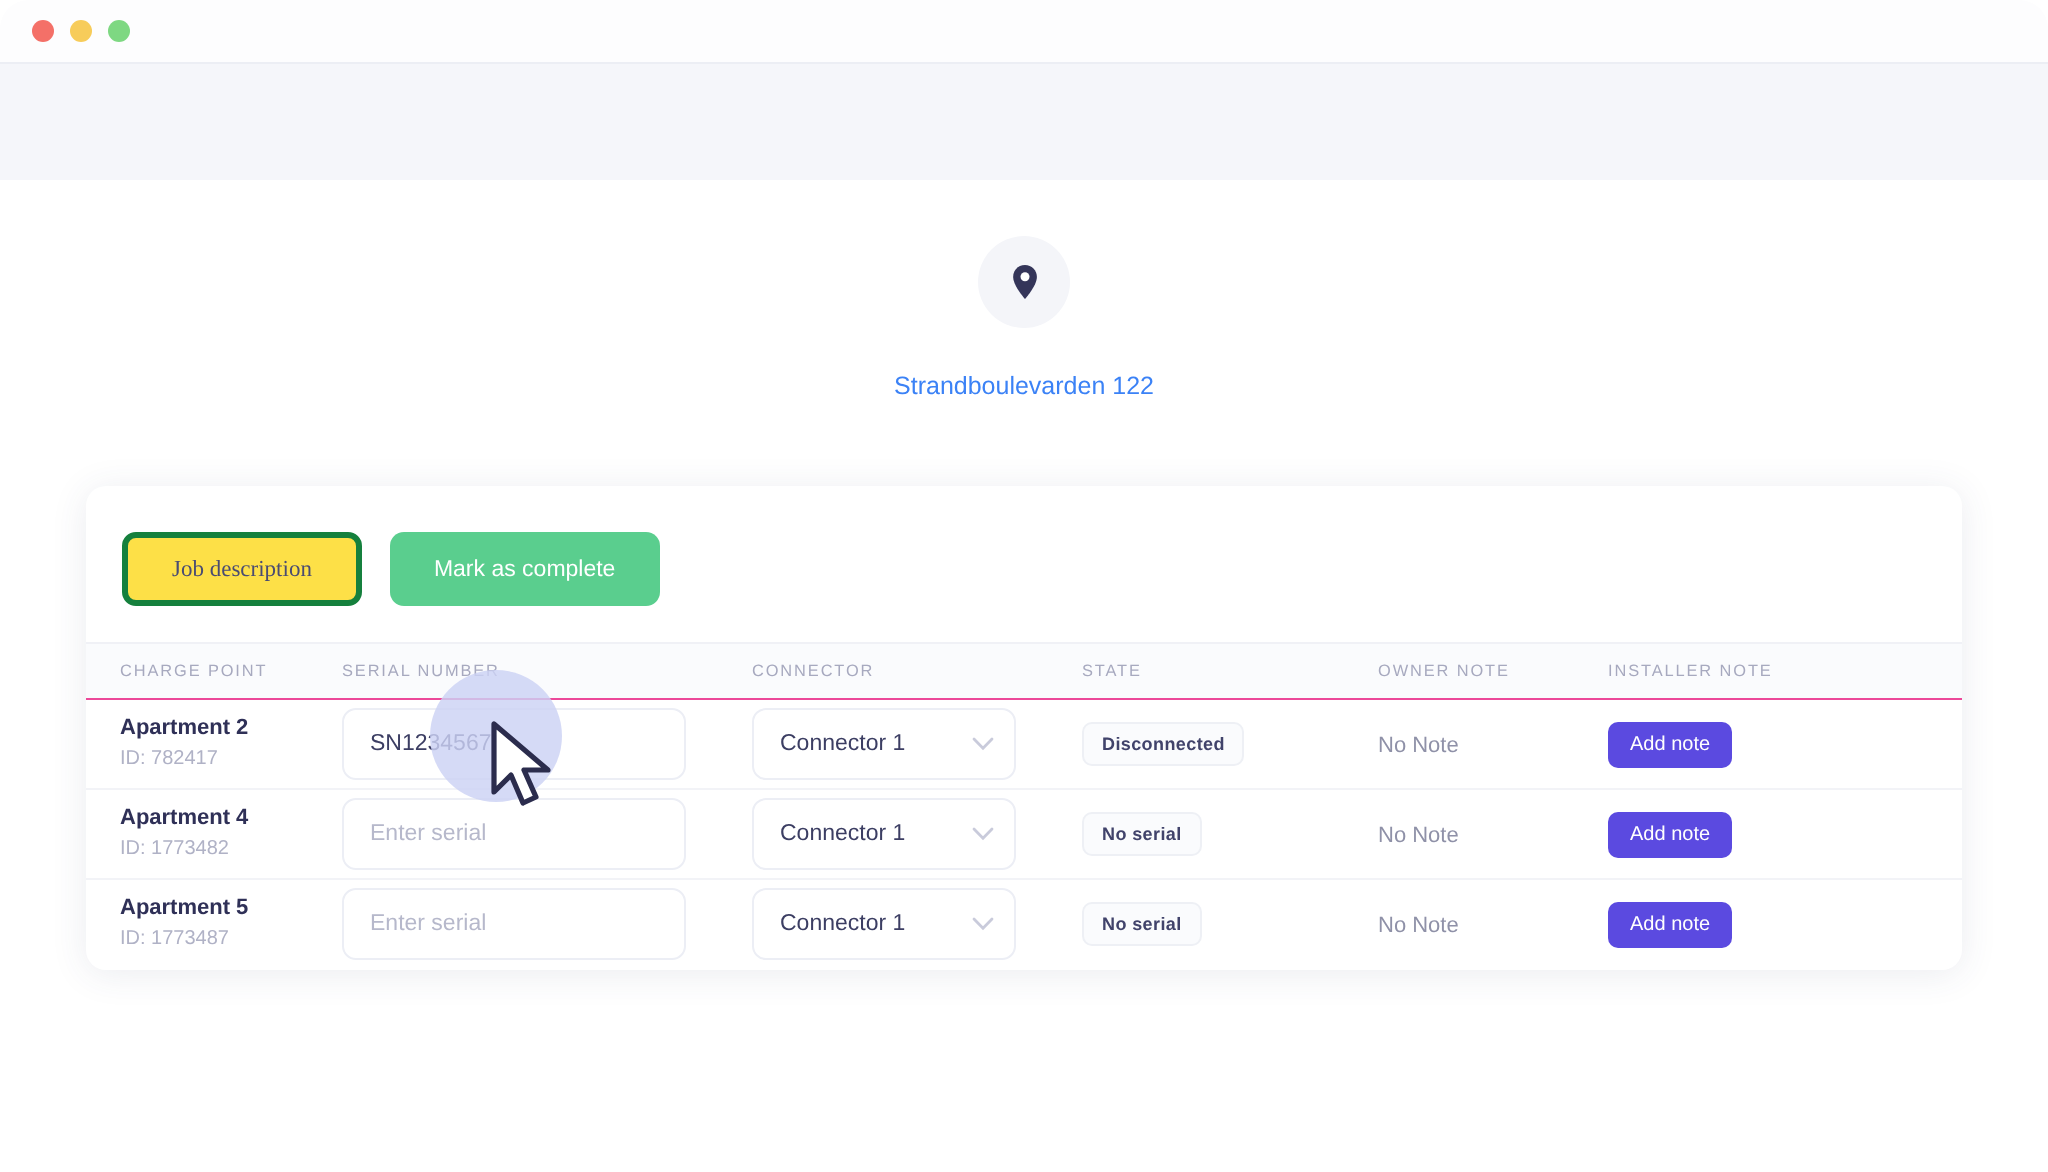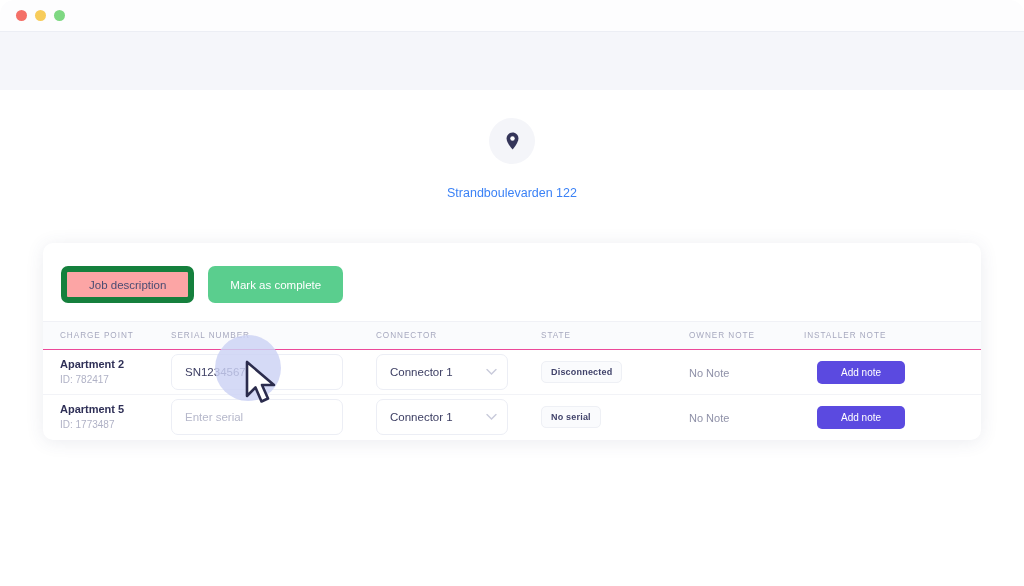--- a/index.html
+++ b/index.html
@@ -106,23 +106,24 @@
     border: none;
     border-radius: 7px;
     font-size: 11.5px;
     font-family: "Liberation Sans", sans-serif;
     cursor: pointer;
     height: 37px;
     padding: 0 22px;
     white-space: nowrap;
   }
   .btn-light {
-    background: #fca5a5;
-    border: 6px solid #15803d;
+    background: #fde047;
+    border: 3px solid #15803d;
     color: #4a4c72;
+    font-family: Liberation Serif, serif;
   }
   .btn-green {
     background: #5ace8e;
     color: #ffffff;
   }
 
   
   table { width: 100%; border-collapse: collapse; }
 
   thead th {
@@ -216,23 +217,22 @@
 
   .note-txt { font-size: 11px; color: #8f91a8; }
 
   .btn-note {
     background: #5b4ae0;
     color: #ffffff;
     border: none;
     border-radius: 5px;
     font-size: 10px;
     font-family: "Liberation Sans", sans-serif;
-    padding: 6px 24px;
+    padding: 6px 11px;
     cursor: pointer;
-    margin-left: 13px;
   }
 
   
   .click-halo {
     position: absolute;
     width: 66px; height: 66px;
     border-radius: 50%;
     background: #ccd2f4;
     opacity: 0.82;
     left: 215px; top: 335px;
@@ -301,36 +301,54 @@
                   <path d="M1 1 L5.5 5.6 L10 1" fill="none" stroke="#c9cbdb" stroke-width="1.4" stroke-linecap="round"></path>
                 </svg>
               </div>
             </td>
             <td class="c-state"><span class="badge">Disconnected</span></td>
             <td class="c-owner"><span class="note-txt">No Note</span></td>
             <td class="c-inst"><button class="btn-note">Add note</button></td>
           </tr>
           <tr>
             <td class="c-name">
-              <div class="cp-name">Apartment 5</div>
-              <div class="cp-id">ID: 1773487</div>
+              <div class="cp-name">Apartment 4</div>
+              <div class="cp-id">ID: 1773482</div>
             </td>
             <td class="c-serial"><input class="txt-input" type="text" value="" placeholder="Enter serial" style=""></td>
             <td class="c-conn">
               <div class="sel-wrap">
                 <div class="sel-box">Connector 1</div>
                 <svg class="chev" width="11" height="7" viewBox="0 0 11 7">
                   <path d="M1 1 L5.5 5.6 L10 1" fill="none" stroke="#c9cbdb" stroke-width="1.4" stroke-linecap="round"></path>
                 </svg>
               </div>
             </td>
             <td class="c-state"><span class="badge">No serial</span></td>
             <td class="c-owner"><span class="note-txt">No Note</span></td>
             <td class="c-inst"><button class="btn-note">Add note</button></td>
           </tr>
+          <tr>
+            <td class="c-name">
+              <div class="cp-name">Apartment 5</div>
+              <div class="cp-id">ID: 1773487</div>
+            </td>
+            <td class="c-serial"><input class="txt-input" type="text" value="" placeholder="Enter serial" style=""></td>
+            <td class="c-conn">
+              <div class="sel-wrap">
+                <div class="sel-box">Connector 1</div>
+                <svg class="chev" width="11" height="7" viewBox="0 0 11 7">
+                  <path d="M1 1 L5.5 5.6 L10 1" fill="none" stroke="#c9cbdb" stroke-width="1.4" stroke-linecap="round"></path>
+                </svg>
+              </div>
+            </td>
+            <td class="c-state"><span class="badge">No serial</span></td>
+            <td class="c-owner"><span class="note-txt">No Note</span></td>
+            <td class="c-inst"><button class="btn-note">Add note</button></td>
+          </tr>
         </tbody>
     </table>
   </div>
 
   <div class="click-halo"></div>
   <svg class="cursor" width="40" height="46" viewBox="0 0 40 46">
     <path d="M4 2 L4 36 L12.5 27.5 L18.5 41.5 L25 38.5 L19 25 L31 25 Z" fill="#ffffff" stroke="#2b2c4d" stroke-width="2.6" stroke-linejoin="round"></path>
   </svg>
 
 </div>

